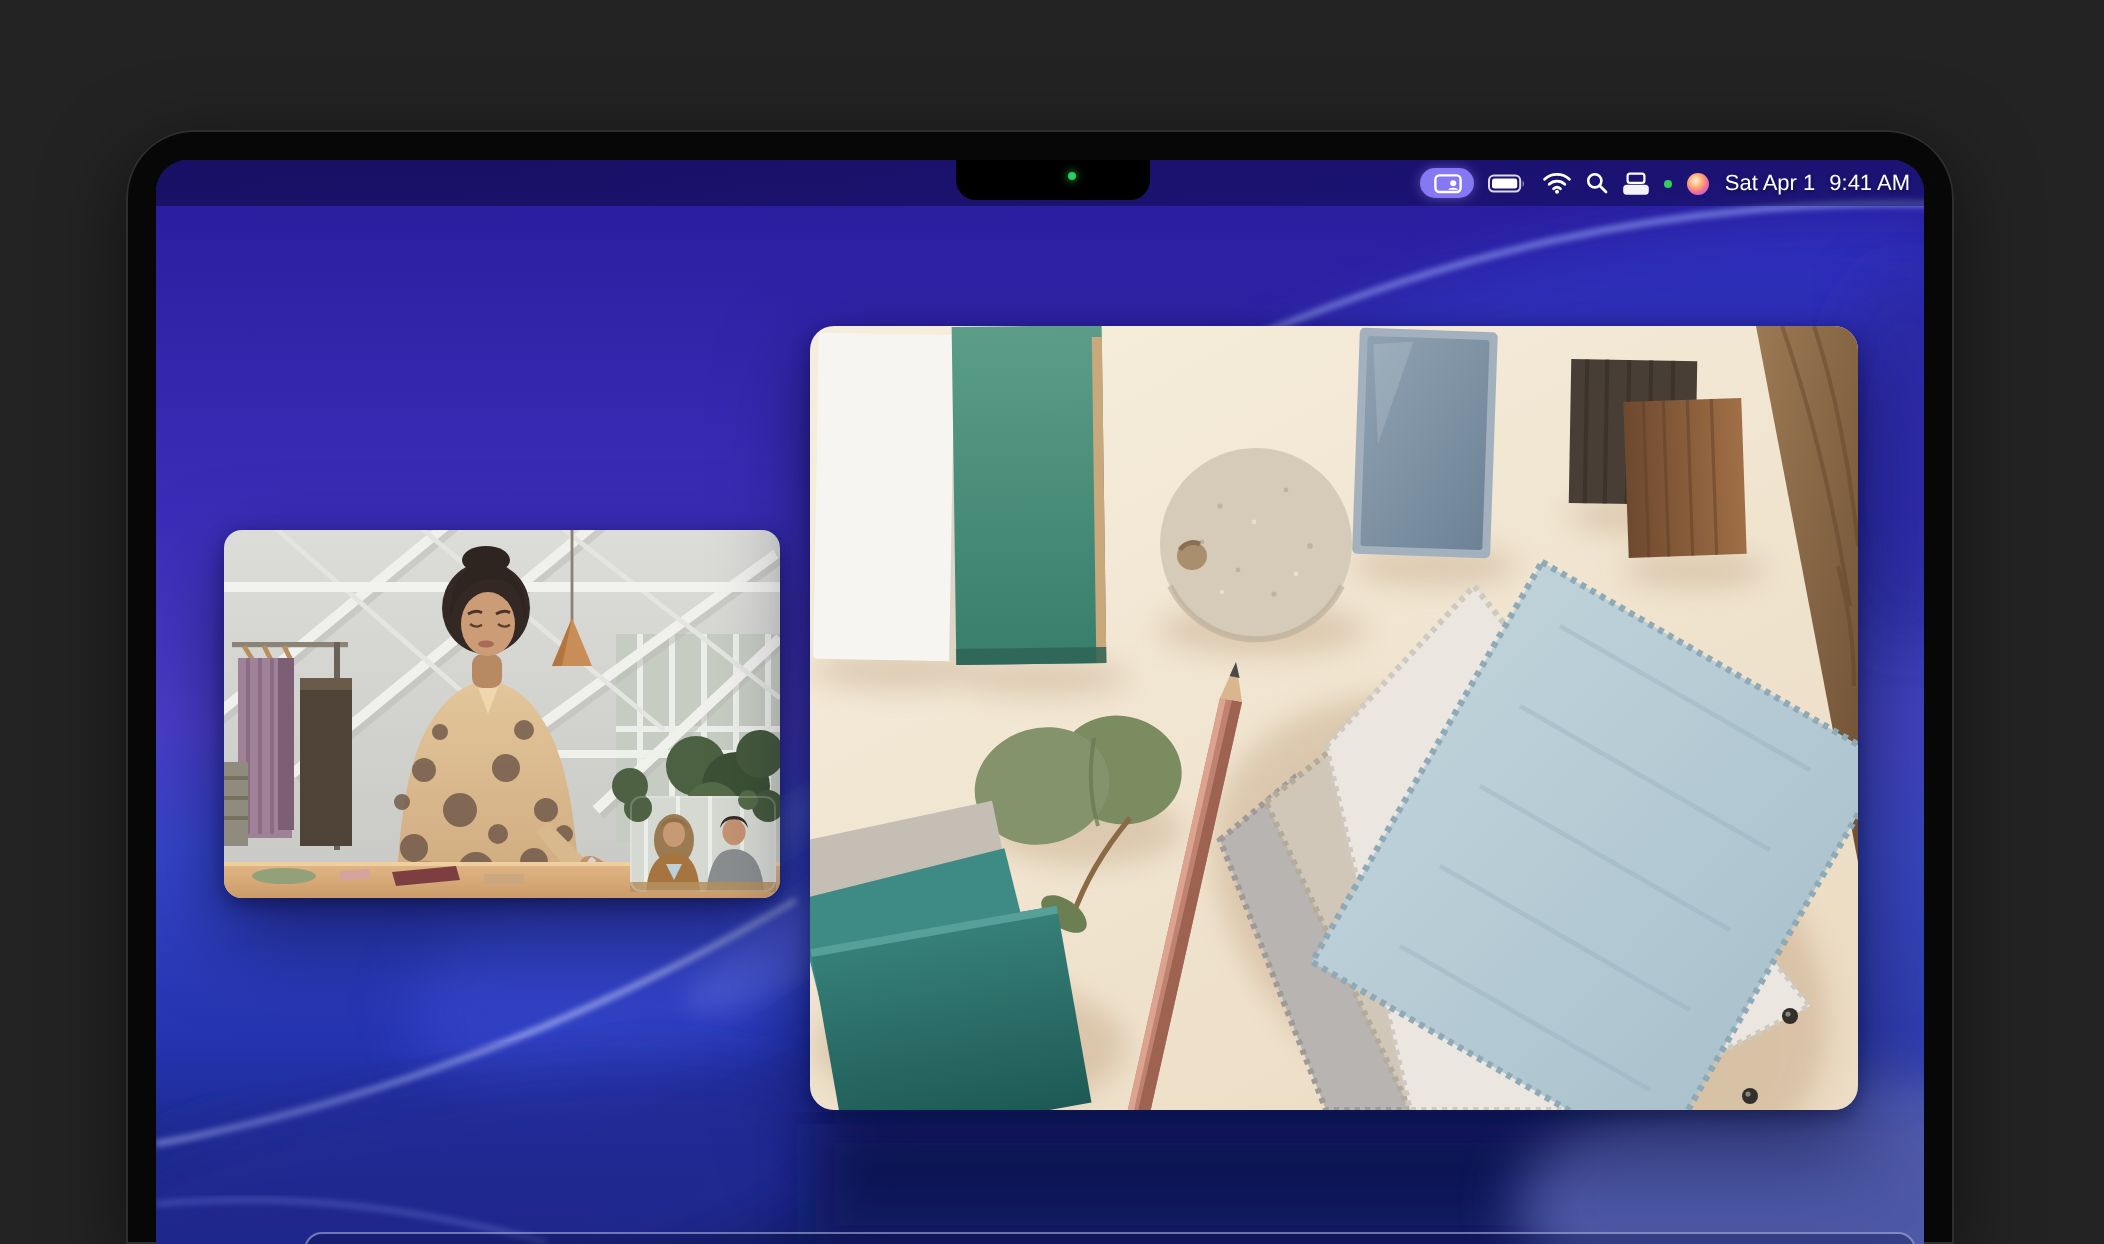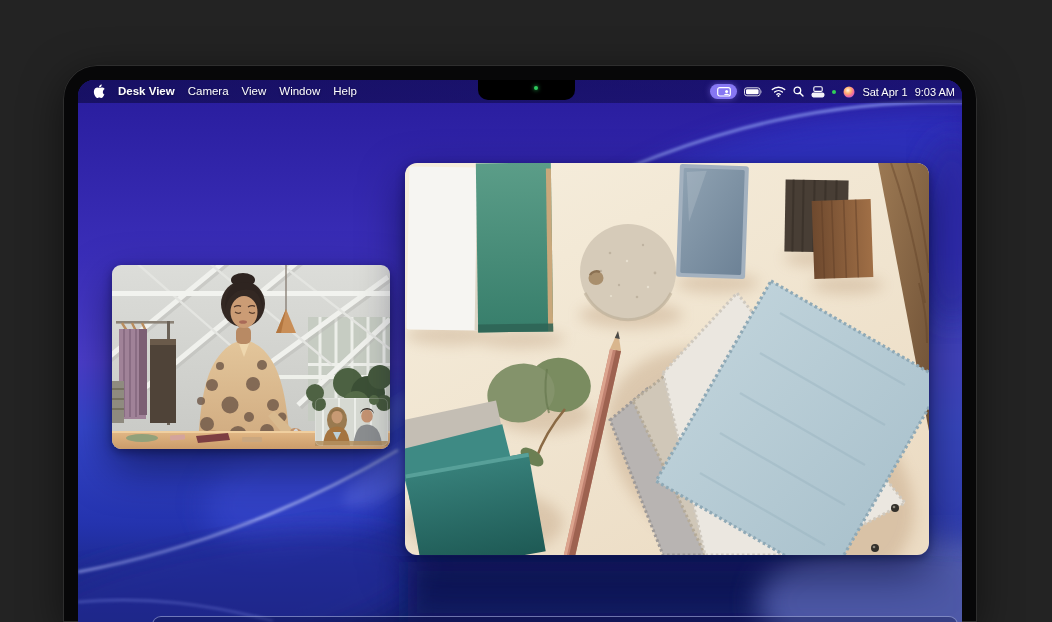--- a/index.html
+++ b/index.html
@@ -77,32 +77,20 @@
      <path d="M0 492 C120 470 232 422 320 370" fill="none" stroke="#aab6f4" stroke-width="2.6" opacity=".95" filter="url(#b2)"></path>
      <ellipse cx="140" cy="520" rx="210" ry="60" transform="rotate(-10 140 520)" fill="#212c96" opacity=".7" filter="url(#b14)"></ellipse>
      <path d="M0 522 C70 516 130 524 195 541" fill="none" stroke="#6f7cd8" stroke-width="2" opacity=".6" filter="url(#b2)"></path>
      <path d="M330 482 L884 482 L884 542 L330 542 Z" fill="#101856" opacity=".85" filter="url(#b14)"></path>
      <ellipse cx="830" cy="522" rx="150" ry="72" fill="#5b68b8" opacity=".8" filter="url(#b14)"></ellipse>
      <ellipse cx="872" cy="330" rx="55" ry="130" fill="#3a46b0" opacity=".55" filter="url(#b14)"></ellipse>
      <ellipse cx="874" cy="150" rx="38" ry="95" fill="#2a2699" opacity=".6" filter="url(#b14)"></ellipse>
    </svg>
 
    <div class="menubar">
-     <div class="mb-left">
-       <span class="status-icon">
-         <svg width="13" height="15" viewBox="0 0 14 16">
-                <path fill="#fff" d="M11.7 8.7c0-1.5.8-2.6 2-3.4-.8-1.1-2-1.6-3.4-1.6-1 0-1.7.4-2.2.4-.5 0-1.4-.4-2.2-.4C3.9 3.7 2 5.3 2 8.3c0 1.8.6 3.6 1.5 4.9.7 1 1.3 1.8 2.2 1.8.9 0 1.2-.5 2.2-.5 1 0 1.4.5 2.2.5 1 0 1.6-.9 2.2-1.8.5-.8.9-1.5 1.1-1.9-1.2-.6-1.7-1.6-1.7-2.6zM9.7 2.9c.5-.7.9-1.5.8-2.4-.8 0-1.7.5-2.2 1.1-.5.5-.9 1.4-.8 2.2.9.1 1.7-.4 2.2-.9z"></path>
-              </svg>
-       </span>
-       <span class="mb-item app">Desk View</span>
-       <span class="mb-item">Camera</span>
-       <span class="mb-item">View</span>
-       <span class="mb-item">Window</span>
-       <span class="mb-item">Help</span>
-     </div>
      <div class="mb-right">
        <span class="pill">
          <svg width="14" height="10" viewBox="0 0 14 10">
                 <rect x=".7" y=".7" width="12.6" height="8.3" rx="2" fill="none" stroke="#fff" stroke-width="1.2"></rect>
                 <circle cx="9.6" cy="4.6" r="1.5" fill="#fff"></circle>
                 <path d="M7.1 7.9c.4-1.4 4.6-1.4 5 0z" fill="#fff"></path>
               </svg>
        </span>
        <span class="status-icon">
          <svg width="20" height="10" viewBox="0 0 20 10">
@@ -142,21 +130,21 @@
                     <stop offset=".35" stop-color="#ffb370"></stop>
                     <stop offset=".68" stop-color="#f0699e"></stop>
                     <stop offset="1" stop-color="#9a6cf0"></stop>
                   </radialGradient>
                 </defs>
                 <circle cx="6" cy="6" r="5.5" fill="url(#sg)"></circle>
               </svg>
        </span>
        <span class="clock">
          <span>Sat Apr 1</span>
-         <span>9:03 AM</span>
+         <span>9:41 AM</span>
        </span>
      </div>
    </div>
 
    <div class="notch">
      <span class="camdot"></span>
    </div>
 
    <div class="window video-window">
     <svg width="278" height="184" viewBox="0 0 278 184">

